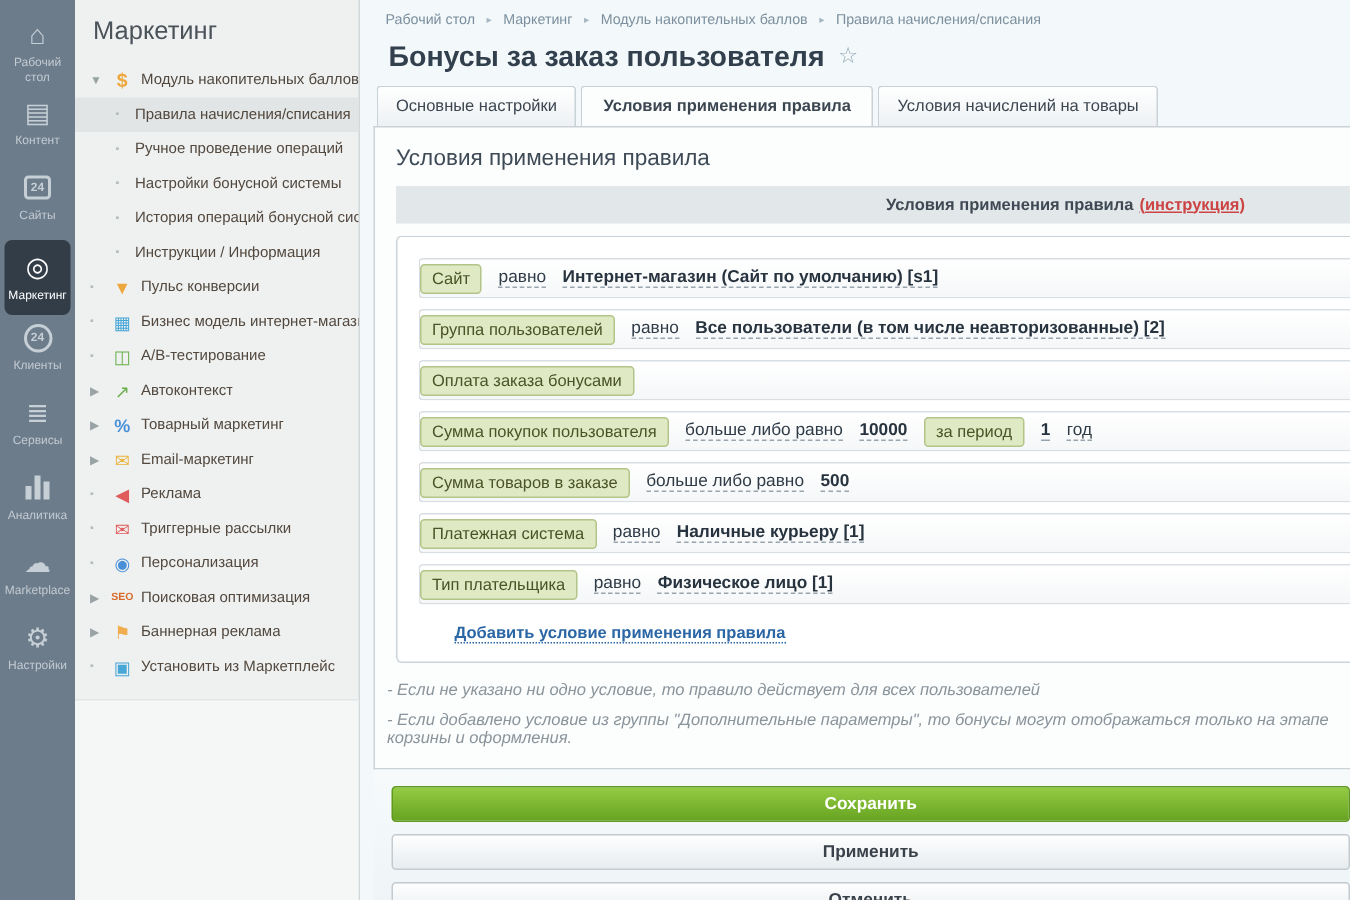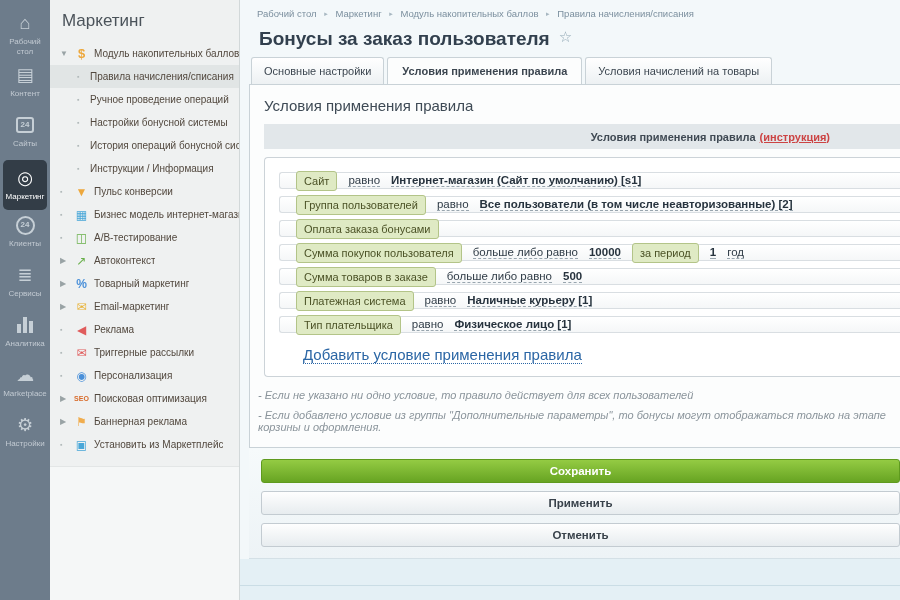--- a/index.html
+++ b/index.html
@@ -67,28 +67,28 @@
     border-left:1px solid #c9d2d7; border-bottom:1px solid #c9d2d7;
     padding:12px 0 6px 14px; }
   .section-heading { font-size:15px; color:#3e4a55; margin-bottom:10px; }
   .grid-header { background:#e2e7ea; height:25px; display:flex; align-items:center;
     justify-content:flex-end; padding-right:70px; font-size:11px; font-weight:bold; color:#3f4953; }
   .grid-header .instr { color:#cc4444; text-decoration:underline; margin-left:4px; cursor:pointer; }
 
   .cond-wrap { border:1px solid #ccd3d8; border-right:none; border-radius:4px 0 0 4px;
     margin-top:8px; background:#ffffff; padding:14px 0 8px 14px; }
   .cond-row { border:1px solid #d9dee2; border-right:none; border-radius:3px 0 0 3px;
-    background:linear-gradient(#ffffff,#f5f7f8); height:17px; margin-bottom:7px;
-    display:flex; align-items:center; gap:11px; padding-left:16px; font-size:11.5px; }
+    background:linear-gradient(#ffffff,#f5f7f8); height:27px; margin-bottom:7px;
+    display:flex; align-items:center; gap:11px; padding-left:0; font-size:11.5px; }
   .chip { background:#dfeac4; border:1px solid #b3c488; border-radius:3px; padding:3px 7px;
     font-size:11px; color:#4b5226; white-space:nowrap; cursor:pointer; }
   .op { color:#2f3b46; border-bottom:1px dashed #98a5ae; cursor:pointer; white-space:nowrap; }
   .val { color:#27333e; font-weight:bold; border-bottom:1px dashed #98a5ae; cursor:pointer; white-space:nowrap; }
-  .add-link { display:inline-block; margin:6px 0 4px 24px; font-size:15px; color:#2b66a5;
-    font-weight:normal; border-bottom:1px dotted #2b66a5; cursor:pointer; }
+  .add-link { display:inline-block; margin:6px 0 4px 24px; font-size:11px; color:#2b66a5;
+    font-weight:bold; border-bottom:1px dotted #2b66a5; cursor:pointer; }
   .notes { margin:12px 0 0 -6px; }
   .note { font-size:11px; font-style:italic; color:#8a949b; margin-bottom:8px; }
 
   .btnbar { margin-left:9px; background:linear-gradient(#f6fafb,#edf3f6);
     border-bottom:1px solid #d4e0e6; padding:11px 0 11px 12px; display:flex; gap:8px;flex-direction:column; }
   .btn { font-size:11.5px; font-weight:bold; padding:5px 14px; border-radius:3px;
     border:1px solid #c3cbd1; background:linear-gradient(#fefefe,#e7ecef); color:#39424b;
     cursor:pointer; }
   .btn.primary { background:linear-gradient(#94cb43,#67a422); border-color:#5e9a1e; color:#ffffff; }
 

